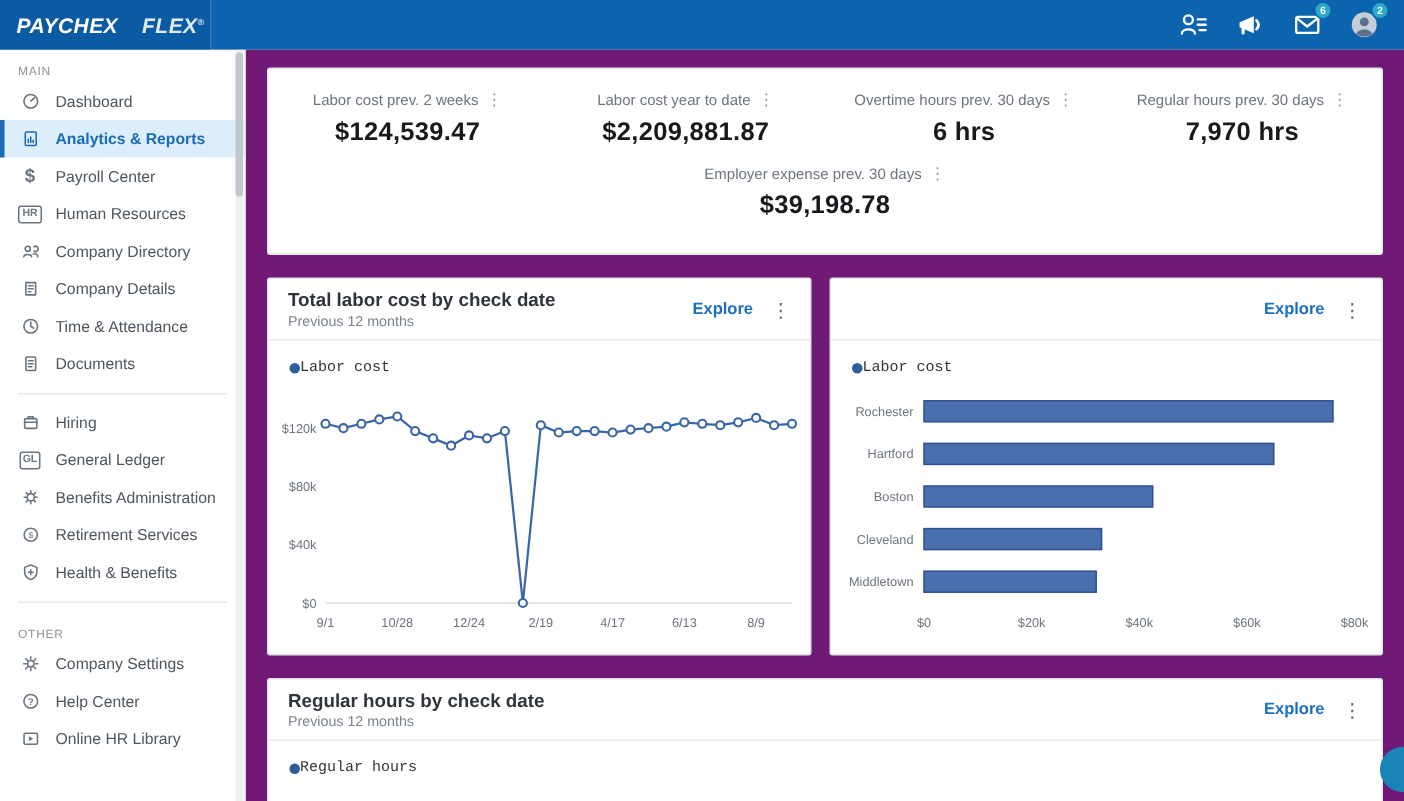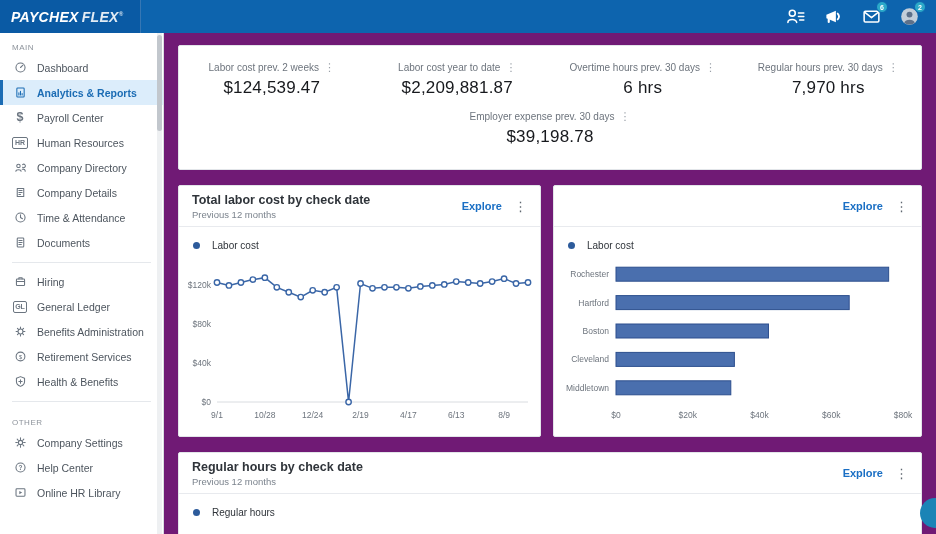--- a/index.html
+++ b/index.html
@@ -15,21 +15,21 @@
   .header {
     position: absolute; top: 0; left: 0; right: 0; height: 33px;
     background: #0d64ae; display: flex; align-items: stretch; z-index: 30;
   }
   .logo-block {
     width: 141px; background: #0a5aa4; display: flex; align-items: center;
     padding-left: 11px; border-right: 1px solid rgba(255,255,255,0.18);
   }
   .logo { font-style: italic; font-weight: bold; font-size: 14px; letter-spacing: .3px; color: #fff; white-space: nowrap; }
   .logo .brand { font-weight: 800; }
-  .logo .product { margin-left: 3px; color: rgba(255,255,255,0.88); }
+  .logo .product { margin-left: 16px; color: rgba(255,255,255,0.88); }
   .logo .reg { font-size: 6px; vertical-align: super; color: rgba(255,255,255,0.8); }
   .header-icons { margin-left: auto; display: flex; align-items: center; gap: 17px; padding-right: 16px; }
   .hicon { position: relative; width: 21px; height: 21px; color: #fff; cursor: pointer; display: flex; align-items: center; justify-content: center; }
   .hicon svg { width: 19px; height: 19px; }
   .hbadge {
     position: absolute; top: -5px; right: -6px; min-width: 12px; height: 12px;
     background: #2ba9c9; border: 1px solid #0d64ae; border-radius: 7px;
     color: #fff; font-size: 7px; font-weight: bold;
     display: flex; align-items: center; justify-content: center; padding: 0 2px;
   }
@@ -64,30 +64,30 @@
   .card { background: #fff; border: 1px solid #e2e5e9; border-radius: 2px; position: absolute; }
 
   
   .kpi-card { left: 37px; right: 14px; top: 12px; height: 125px; }
   .kpi-row1 { display: flex; padding-top: 16px; }
   .kpi-row2 { display: flex; justify-content: flex-end; margin-top: 13px; }
   .kpi-cell { flex: 1; text-align: center; }
   .kpi-label-row { display: flex; align-items: center; justify-content: center; gap: 5px; }
   .kpi-label { font-size: 10px; color: #6d747d; }
   .kpi-kebab { font-size: 11px; color: #9aa0a8; cursor: pointer; line-height: 1; }
-  .kpi-value { font-size: 17px; font-weight: 400; color: #17191d; margin-top: 5px; letter-spacing: .2px; }
+  .kpi-value { font-size: 17px; font-weight: 700; color: #17191d; margin-top: 5px; letter-spacing: .2px; }
 
   
   .panel-header { height: 41px; border-bottom: 1px solid #e8eaee; display: flex; align-items: center; padding: 0 13px; }
   .panel-title { font-size: 12.5px; font-weight: bold; color: #2f343a; }
   .panel-sub { font-size: 9.5px; color: #7b838d; margin-top: 2px; }
   .panel-actions { margin-left: auto; display: flex; gap: 12px; }
   .explore { color: #1a6fc4; font-size: 11px; font-weight: bold; cursor: pointer; }
   .kebab { color: #5f6770; font-size: 13px; cursor: pointer; line-height: 1; }
-  .legend { display: flex; align-items: center; gap: 12px; padding: 13px 0 0 14px; font-size: 10px; color: #2f343a; }
+  .legend { display: flex; align-items: center; gap: 0; padding: 13px 0 0 14px; font-size: 10px; color: #2f343a; font-family: Liberation Mono, monospace; }
   .legend-dot { width: 7px; height: 7px; border-radius: 50%; background: #2d5b9b; flex: none; }
   .chart { display: block; margin-top: 3px; }
   .chart text { font-family: "Liberation Sans", sans-serif; }
 
   #panel-line { left: 37px; top: 152px; width: 363px; height: 252px; }
   #panel-bar  { left: 412px; top: 152px; right: 14px; height: 252px; }
   #panel-hours{ left: 37px; top: 419px; right: 14px; height: 130px; }
 
   
   .fab {

